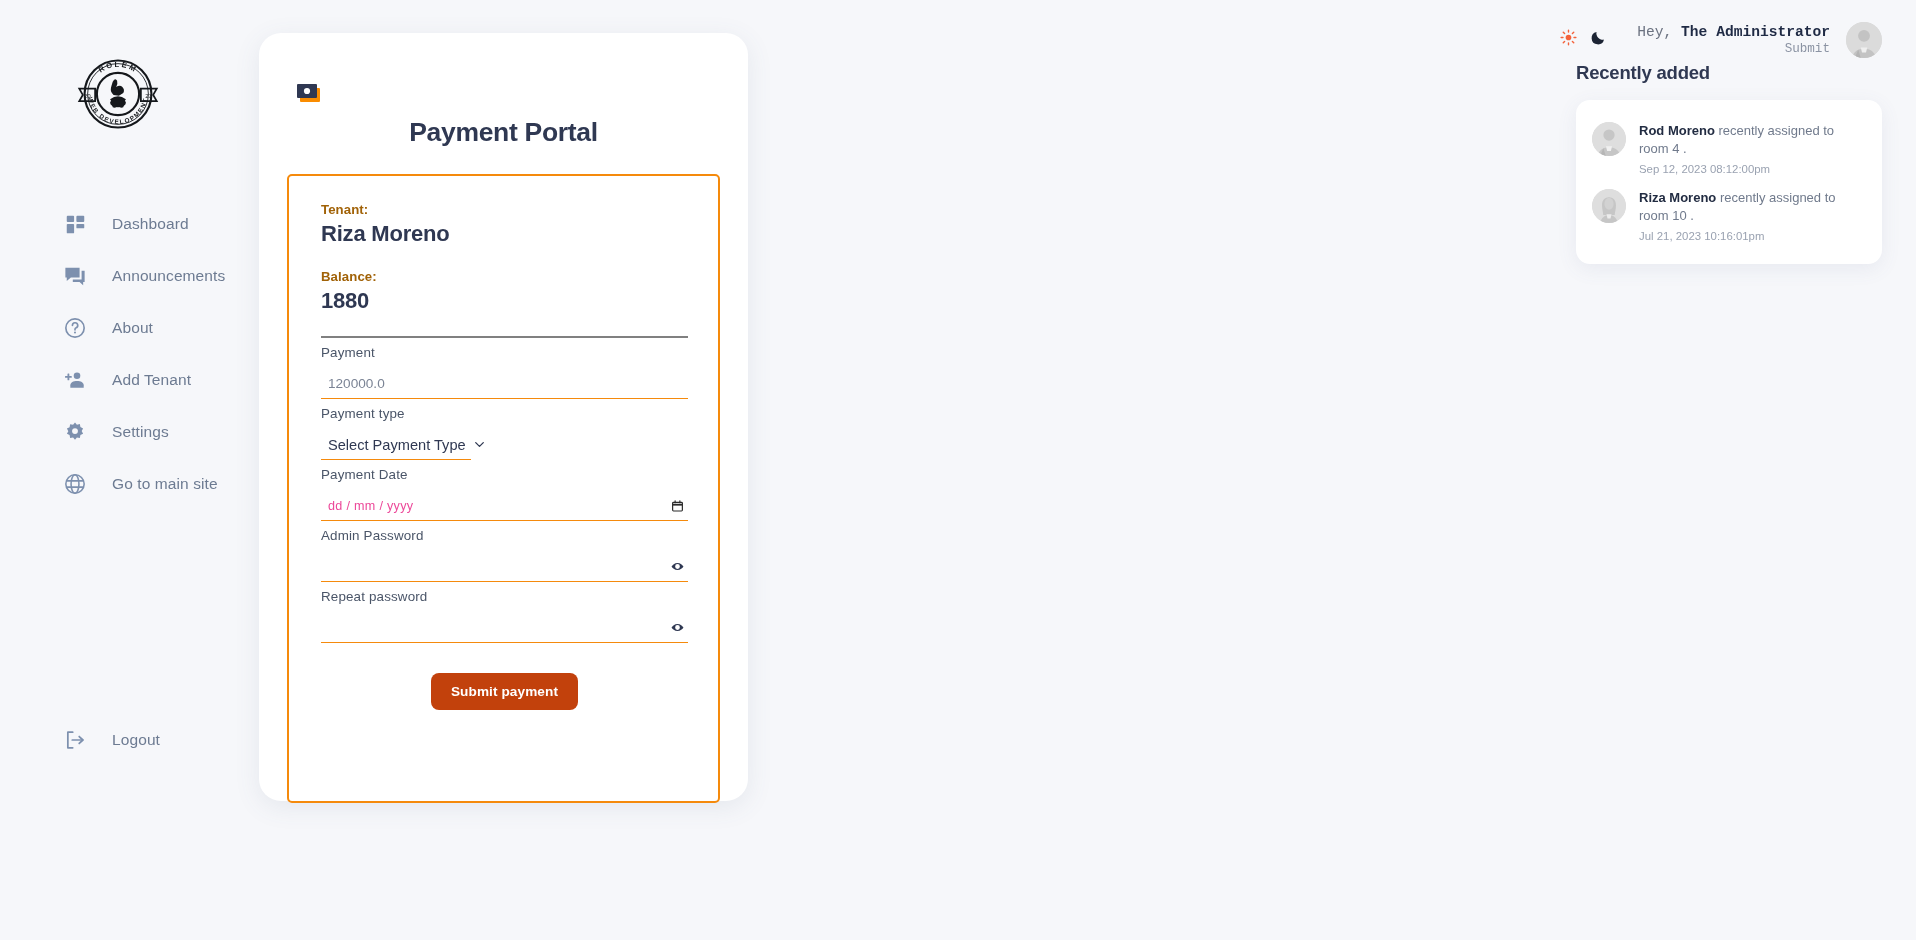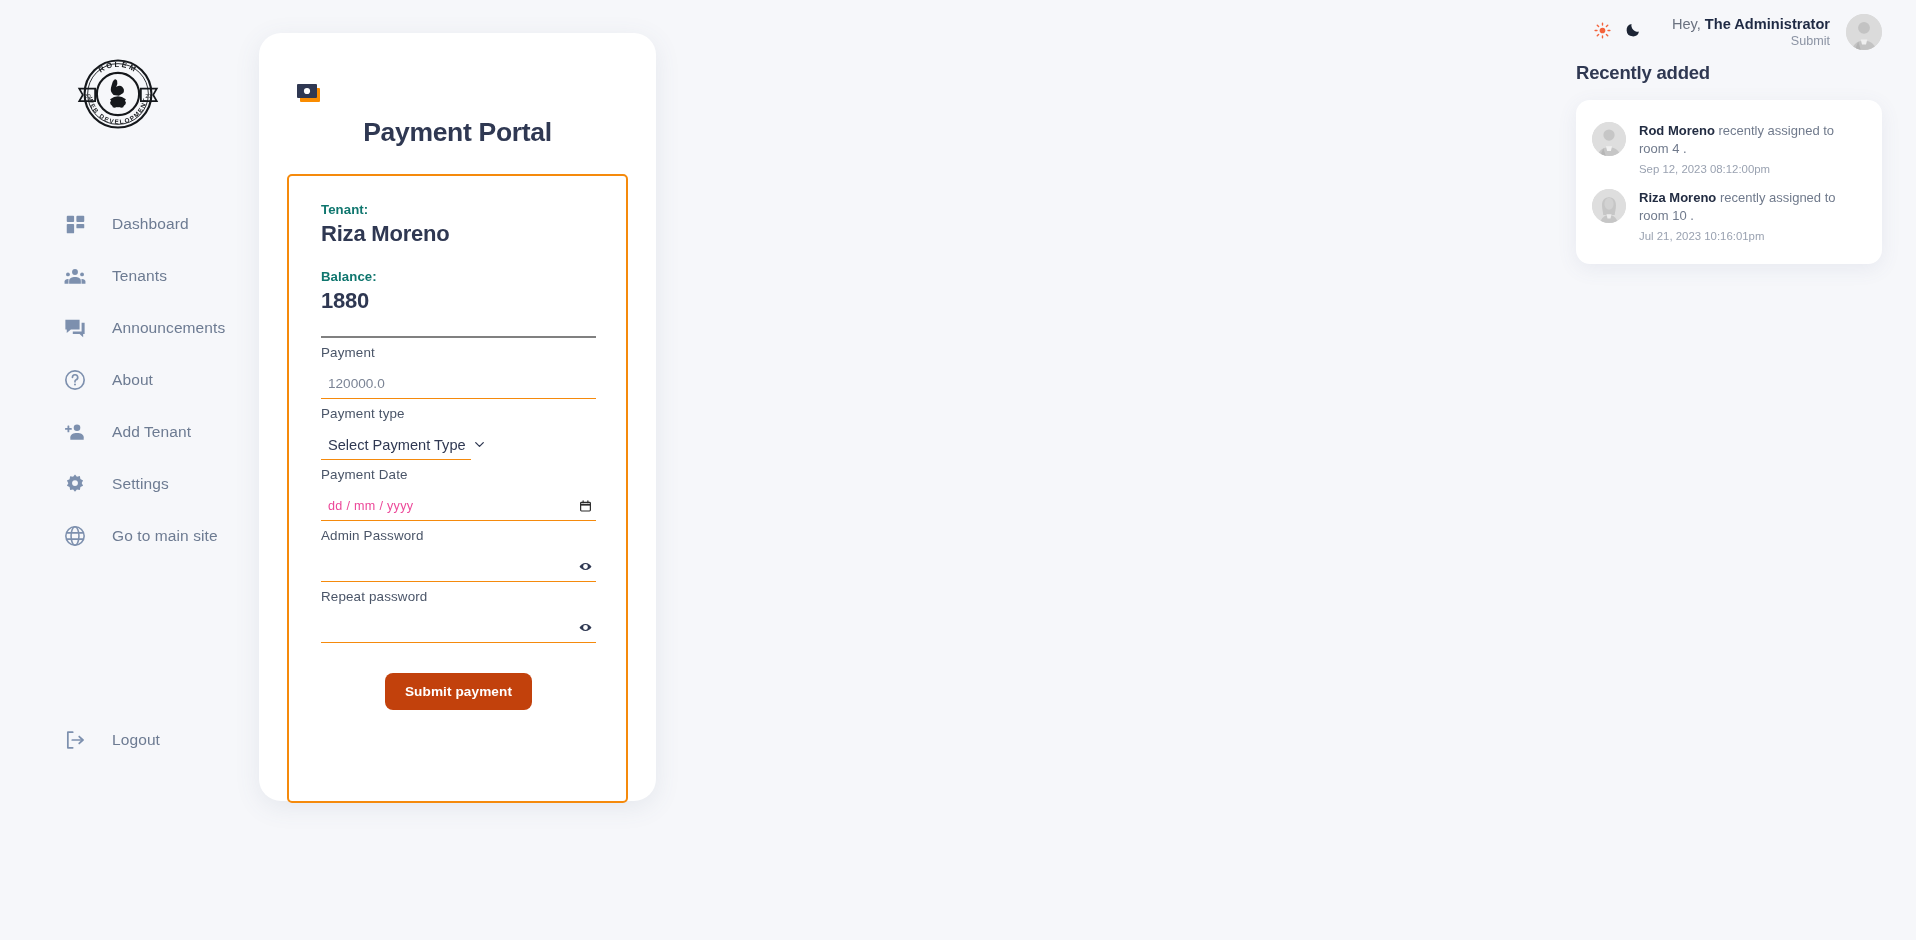--- a/index.html
+++ b/index.html
@@ -44,21 +44,21 @@
   .logout-item {
     position: absolute; left: 0; bottom: 178px;
     width: 258px; height: 44px;
     display: flex; align-items: center;
     padding-left: 64px; gap: 26px; cursor: pointer;
   }
 
   
   .card {
     position: absolute; left: 259px; top: 33px;
-    width: 397px; height: 768px;
+    width: 489px; height: 768px;
     background: #ffffff;
     border-radius: 22px;
     box-shadow: 0 6px 26px rgba(80,95,130,.10);
     padding: 28px 28px 0 28px;
   }
   .card-icon { margin: 22px 0 0 9px; width: 26px; height: 22px; }
   .card-title {
     margin-top: 12px;
     text-align: center;
     font-size: 26.5px; font-weight: bold;
@@ -66,21 +66,21 @@
   }
 
   .form-box {
     margin: 26px 0 0 0;
     border: 2px solid #f58a0c;
     border-radius: 5px;
     height: 629px;
     padding: 26px 30px 0 32px;
   }
   .f-label {
-    font-size: 13.2px; font-weight: bold; color: #0f766e;
+    font-size: 13.2px; font-weight: bold; color: #a16207;
     letter-spacing: .1px;
   }
   .f-value {
     font-size: 22px; font-weight: bold; color: #2f3852;
     margin-top: 4px; letter-spacing: -.2px;
   }
   .gap-18 { height: 22px; }
   .divider {
     margin-top: 22px;
     height: 2px; background: #808080; width: 100%;
@@ -154,22 +154,22 @@
     border-radius: 8px;
     padding: 11px 20px;
     font-size: 13.6px; font-weight: bold;
     font-family: "Liberation Sans", sans-serif;
     cursor: pointer;
     letter-spacing: .1px;
   }
 
   
   .topbar {
-    position: absolute; right: 34px; top: 14px;
-    display: flex; align-items: center; gap: 0;
+    position: absolute; right: 34px; top: 22px;
+    display: flex; align-items: center; gap: 0; font-family: Liberation Mono, monospace;
   }
   .theme-btn {
     width: 30px; height: 30px;
     display: flex; align-items: center; justify-content: center;
     cursor: pointer;
   }
   .greet { margin-left: 24px; text-align: right; line-height: 1.28; }
   .greet-line { font-size: 14.6px; color: #6b7280; }
   .greet-line b { color: #1f2a44; font-weight: bold; }
   .greet-role { font-size: 12.6px; color: #8b93a3; }
@@ -255,33 +255,20 @@
           <svg width="21" height="21" viewBox="0 0 24 24" fill="currentColor">
             <rect x="2" y="2" width="8.4" height="7" rx="1"></rect>
             <rect x="13" y="2" width="9" height="7" rx="1"></rect>
             <rect x="2" y="11.4" width="8.4" height="10.6" rx="1"></rect>
             <rect x="13" y="11.4" width="9" height="5" rx="1"></rect>
           </svg>
         </span>
         <span class="nav-label">Dashboard</span>
       </div>
 
-      <div class="nav-item">
-        <span class="nav-icon">
-          <svg width="22" height="22" viewBox="0 0 24 24" fill="currentColor">
-            <circle cx="12" cy="7.6" r="3.2"></circle>
-            <path d="M5.6 20.4v-3.2c0-2.7 2.9-4 6.4-4s6.4 1.3 6.4 4v3.2z"></path>
-            <circle cx="4.3" cy="10.3" r="2.1"></circle>
-            <path d="M0.6 20.4v-2.3c0-1.8 1.7-2.8 3.7-2.8h.6v5.1z"></path>
-            <circle cx="19.7" cy="10.3" r="2.1"></circle>
-            <path d="M23.4 20.4v-2.3c0-1.8-1.7-2.8-3.7-2.8h-.6v5.1z"></path>
-          </svg>
-        </span>
-        <span class="nav-label">Tenants</span>
-      </div>
 
       <div class="nav-item">
         <span class="nav-icon">
           <svg width="22" height="22" viewBox="0 0 24 24" fill="currentColor">
             <path d="M1.5 3h15.5v10.5H7.5L3 17.4v-3.9H1.5z"></path>
             <path d="M19.2 6.4h3.3v12.1h-1.6v3.5l-3.9-3.5H9.6v-2.6h9.6z"></path>
           </svg>
         </span>
         <span class="nav-label">Announcements</span>
       </div>

